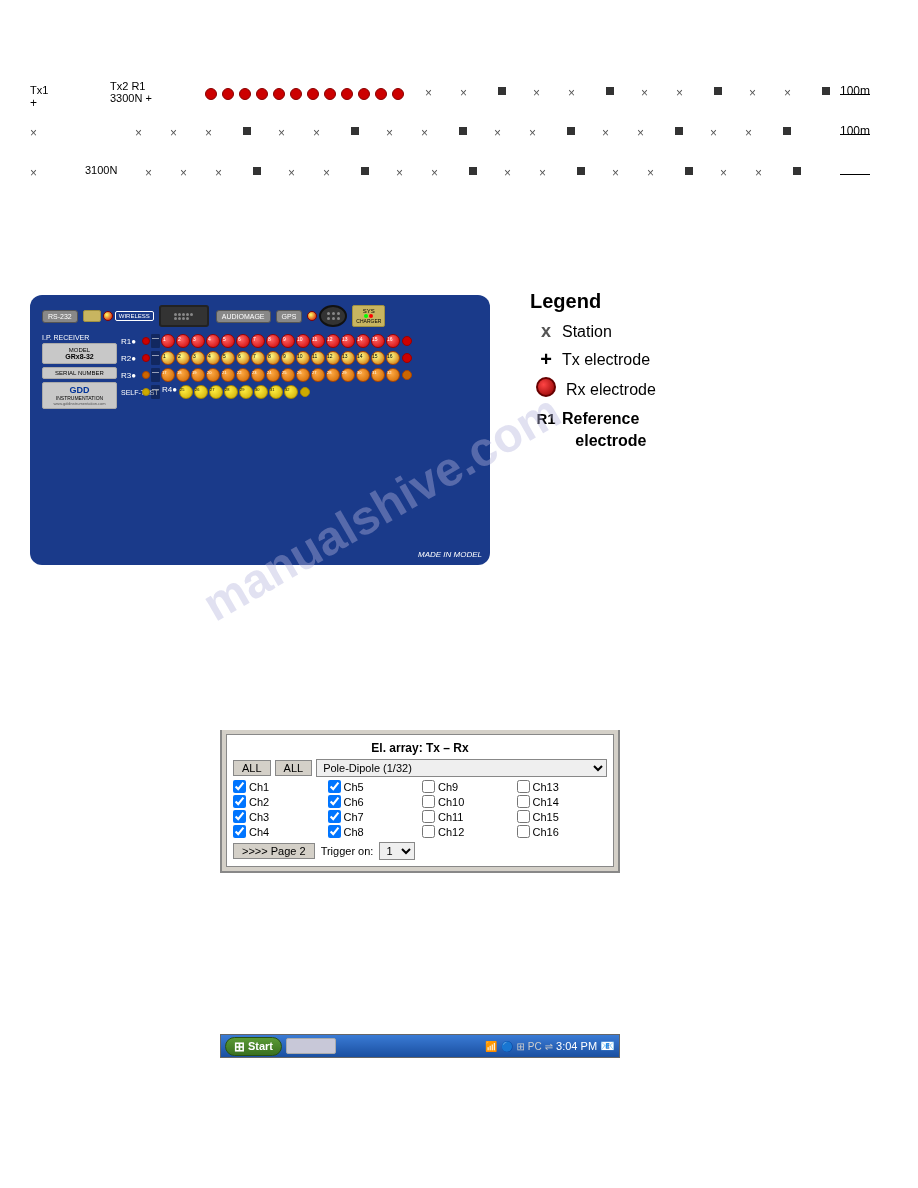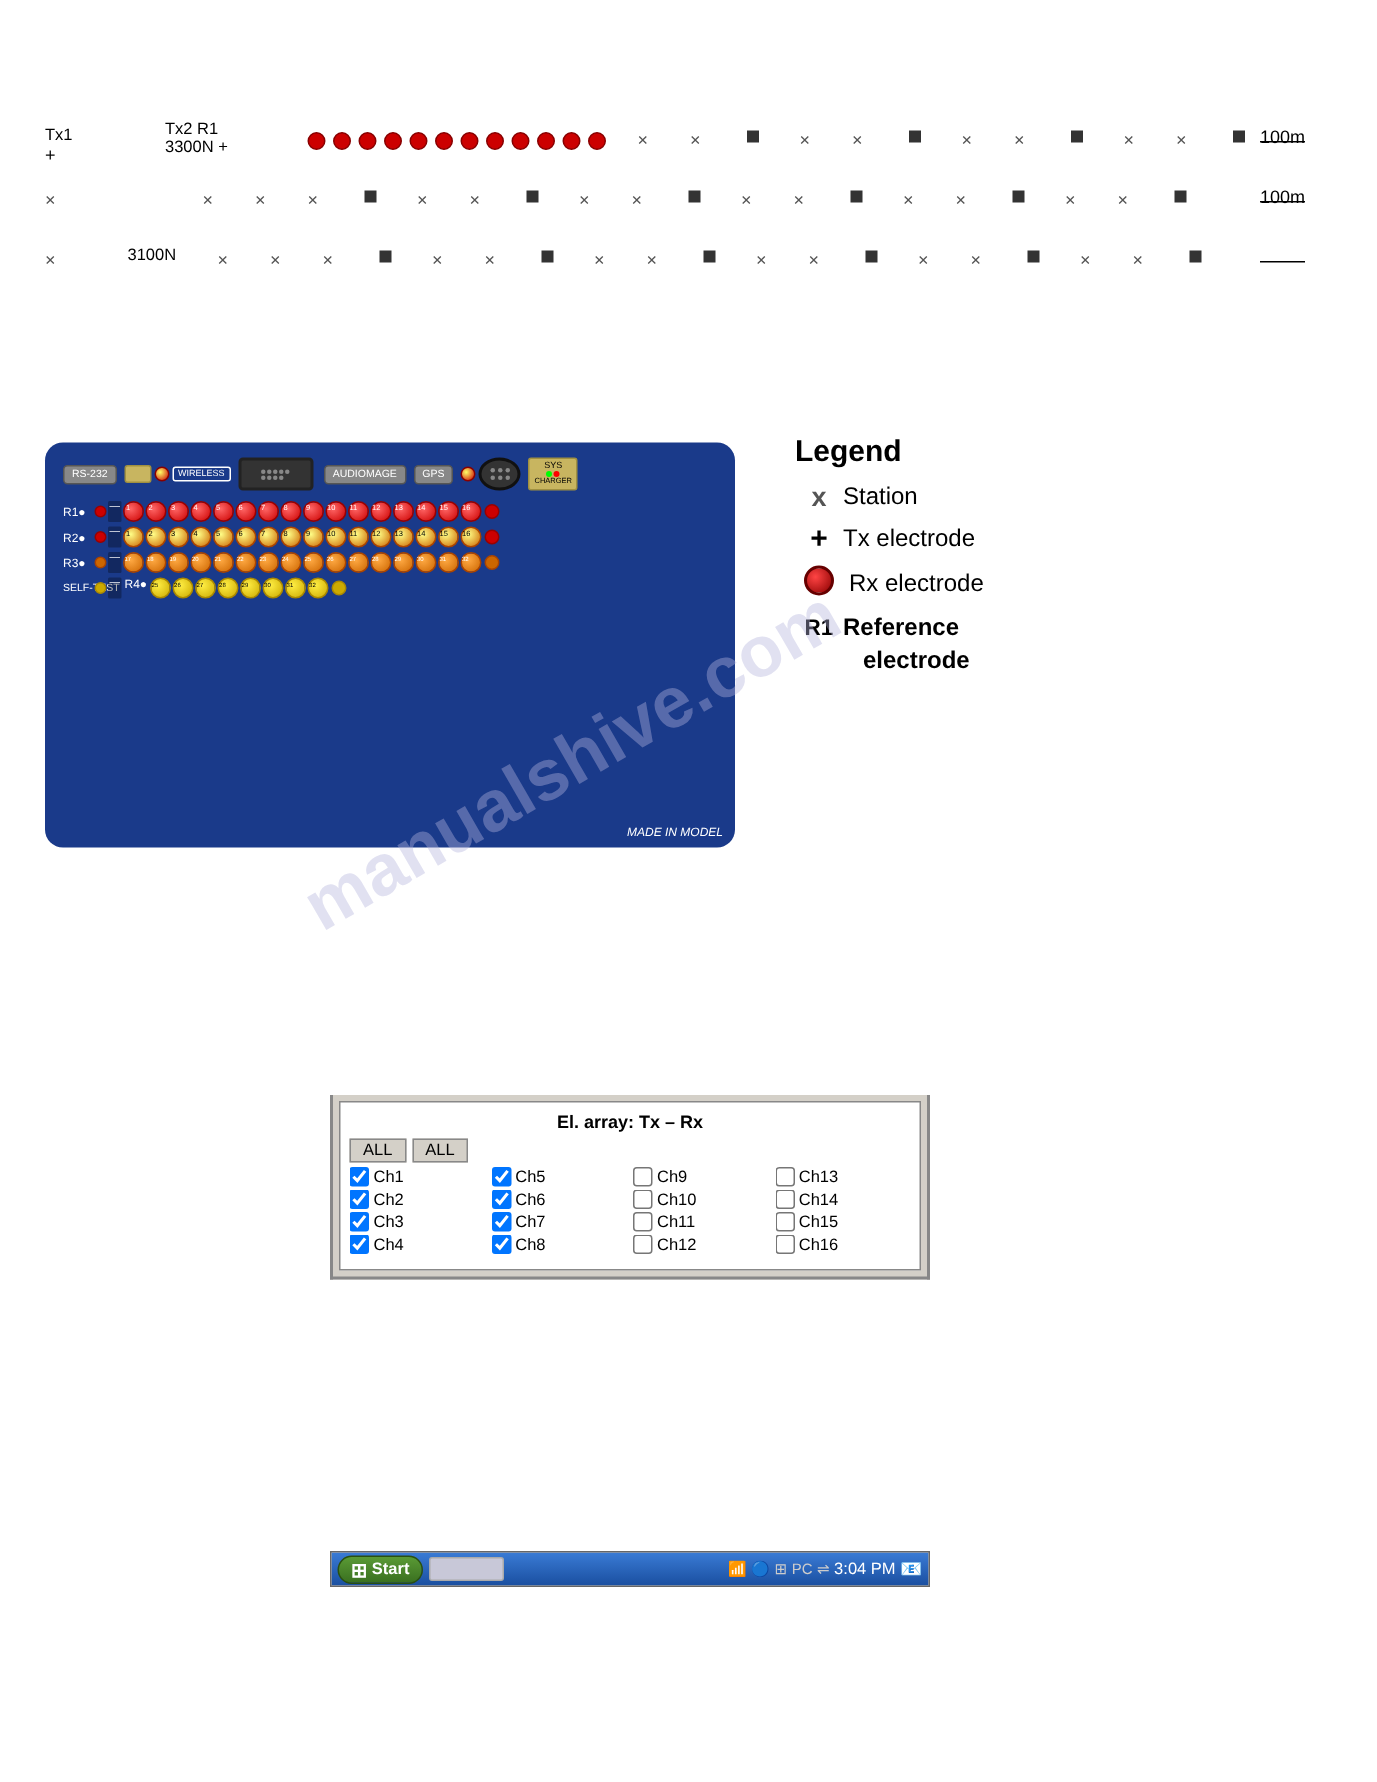--- a/index.html
+++ b/index.html
@@ -498,20 +498,33 @@
       <div style="display:flex;gap:1px;justify-content:center;">
         <div style="width:4px;height:4px;background:#0f0;border-radius:50%;"></div>
         <div style="width:4px;height:4px;background:#f00;border-radius:50%;"></div>
       </div>
       <div style="font-size:5px;">CHARGER</div>
     </div>
   </div>
 
   <div style="display:flex; align-items:flex-start; gap:4px; padding:0 4px;">
 
+    <div style="width:75px; flex-shrink:0;">
+      <div style="color:#fff;font-size:7px;margin-bottom:2px;">I.P. RECEIVER</div>
+      <div style="background:#c8c8c8;border:1px solid #aaa;border-radius:2px;padding:3px 4px;font-size:7px;color:#000;text-align:center;margin-bottom:3px;">
+        <div style="font-size:6px;">MODEL</div>
+        <div style="font-weight:bold;font-size:7px;">GRx8-32</div>
+      </div>
+      <div style="background:#c8c8c8;border:1px solid #aaa;border-radius:2px;padding:2px;font-size:6px;color:#000;text-align:center;margin-bottom:3px;">SERIAL NUMBER</div>
+      <div style="background:#c8c8c8;border:1px solid #aaa;border-radius:2px;padding:2px;text-align:center;">
+        <div style="font-size:9px;font-weight:bold;color:#003399;">GDD</div>
+        <div style="font-size:5px;color:#000;">INSTRUMENTATION</div>
+        <div style="font-size:4px;color:#555;">www.gddinstrumentation.com</div>
+      </div>
+    </div>
 
     <div style="flex:1;">
 
       <div style="display:flex;align-items:center;gap:1px;margin-bottom:3px;">
         <span style="color:#fff;font-size:8px;width:20px;flex-shrink:0;">R1●</span>
         <div style="width:8px;height:8px;border-radius:50%;background:#cc0000;border:1px solid #900;flex-shrink:0;"></div>
         <div style="display:flex;gap:1px;flex-wrap:nowrap;">
           <span style="color:#fff;font-size:7px; background:rgba(0,0,0,0.3);padding:0 1px;border-radius:1px;">—</span>
 
           <div style="display:flex;gap:1px;">
@@ -806,20 +819,23 @@
 
 <div class="watermark" style="top: 480px; left: 180px;">manualshive.com</div>
 
 <div class="dialog-wrapper">
   <div class="dialog-body">
     <div class="dialog-content">
       <div class="dialog-array-label">El. array:  Tx – Rx</div>
       <div class="dialog-row">
         <button class="dialog-all-btn">ALL</button>
         <button class="dialog-all-btn">ALL</button>
+        <select class="dialog-dropdown">
+          <option>Pole-Dipole (1/32)</option>
+        </select>
       </div>
 
       <div class="dialog-checkbox-grid">
         <label class="dialog-checkbox-item"><input type="checkbox" checked="" style=""> Ch1</label>
         <label class="dialog-checkbox-item"><input type="checkbox" checked="" style=""> Ch5</label>
         <label class="dialog-checkbox-item"><input type="checkbox" style=""> Ch9</label>
         <label class="dialog-checkbox-item"><input type="checkbox" style=""> Ch13</label>
 
         <label class="dialog-checkbox-item"><input type="checkbox" checked="" style=""> Ch2</label>
         <label class="dialog-checkbox-item"><input type="checkbox" checked="" style=""> Ch6</label>
@@ -828,20 +844,30 @@
 
         <label class="dialog-checkbox-item"><input type="checkbox" checked="" style=""> Ch3</label>
         <label class="dialog-checkbox-item"><input type="checkbox" checked="" style=""> Ch7</label>
         <label class="dialog-checkbox-item"><input type="checkbox" style=""> Ch11</label>
         <label class="dialog-checkbox-item"><input type="checkbox" style=""> Ch15</label>
 
         <label class="dialog-checkbox-item"><input type="checkbox" checked="" style=""> Ch4</label>
         <label class="dialog-checkbox-item"><input type="checkbox" checked="" style=""> Ch8</label>
         <label class="dialog-checkbox-item"><input type="checkbox" style=""> Ch12</label>
         <label class="dialog-checkbox-item"><input type="checkbox" style=""> Ch16</label>
+      </div>
+      <div class="dialog-footer-row">
+        <button class="dialog-page-btn">&gt;&gt;&gt;&gt; Page 2</button>
+        <span class="dialog-trigger-label">Trigger on:</span>
+        <select class="dialog-trigger-dropdown">
+          <option>1</option>
+          <option>2</option>
+          <option>3</option>
+          <option>4</option>
+        </select>
       </div>
     </div>
   </div>
 </div>
 
 <div class="taskbar">
   <div class="taskbar-start">
     <span class="taskbar-windows-icon">⊞</span>
     <span>Start</span>
   </div>

